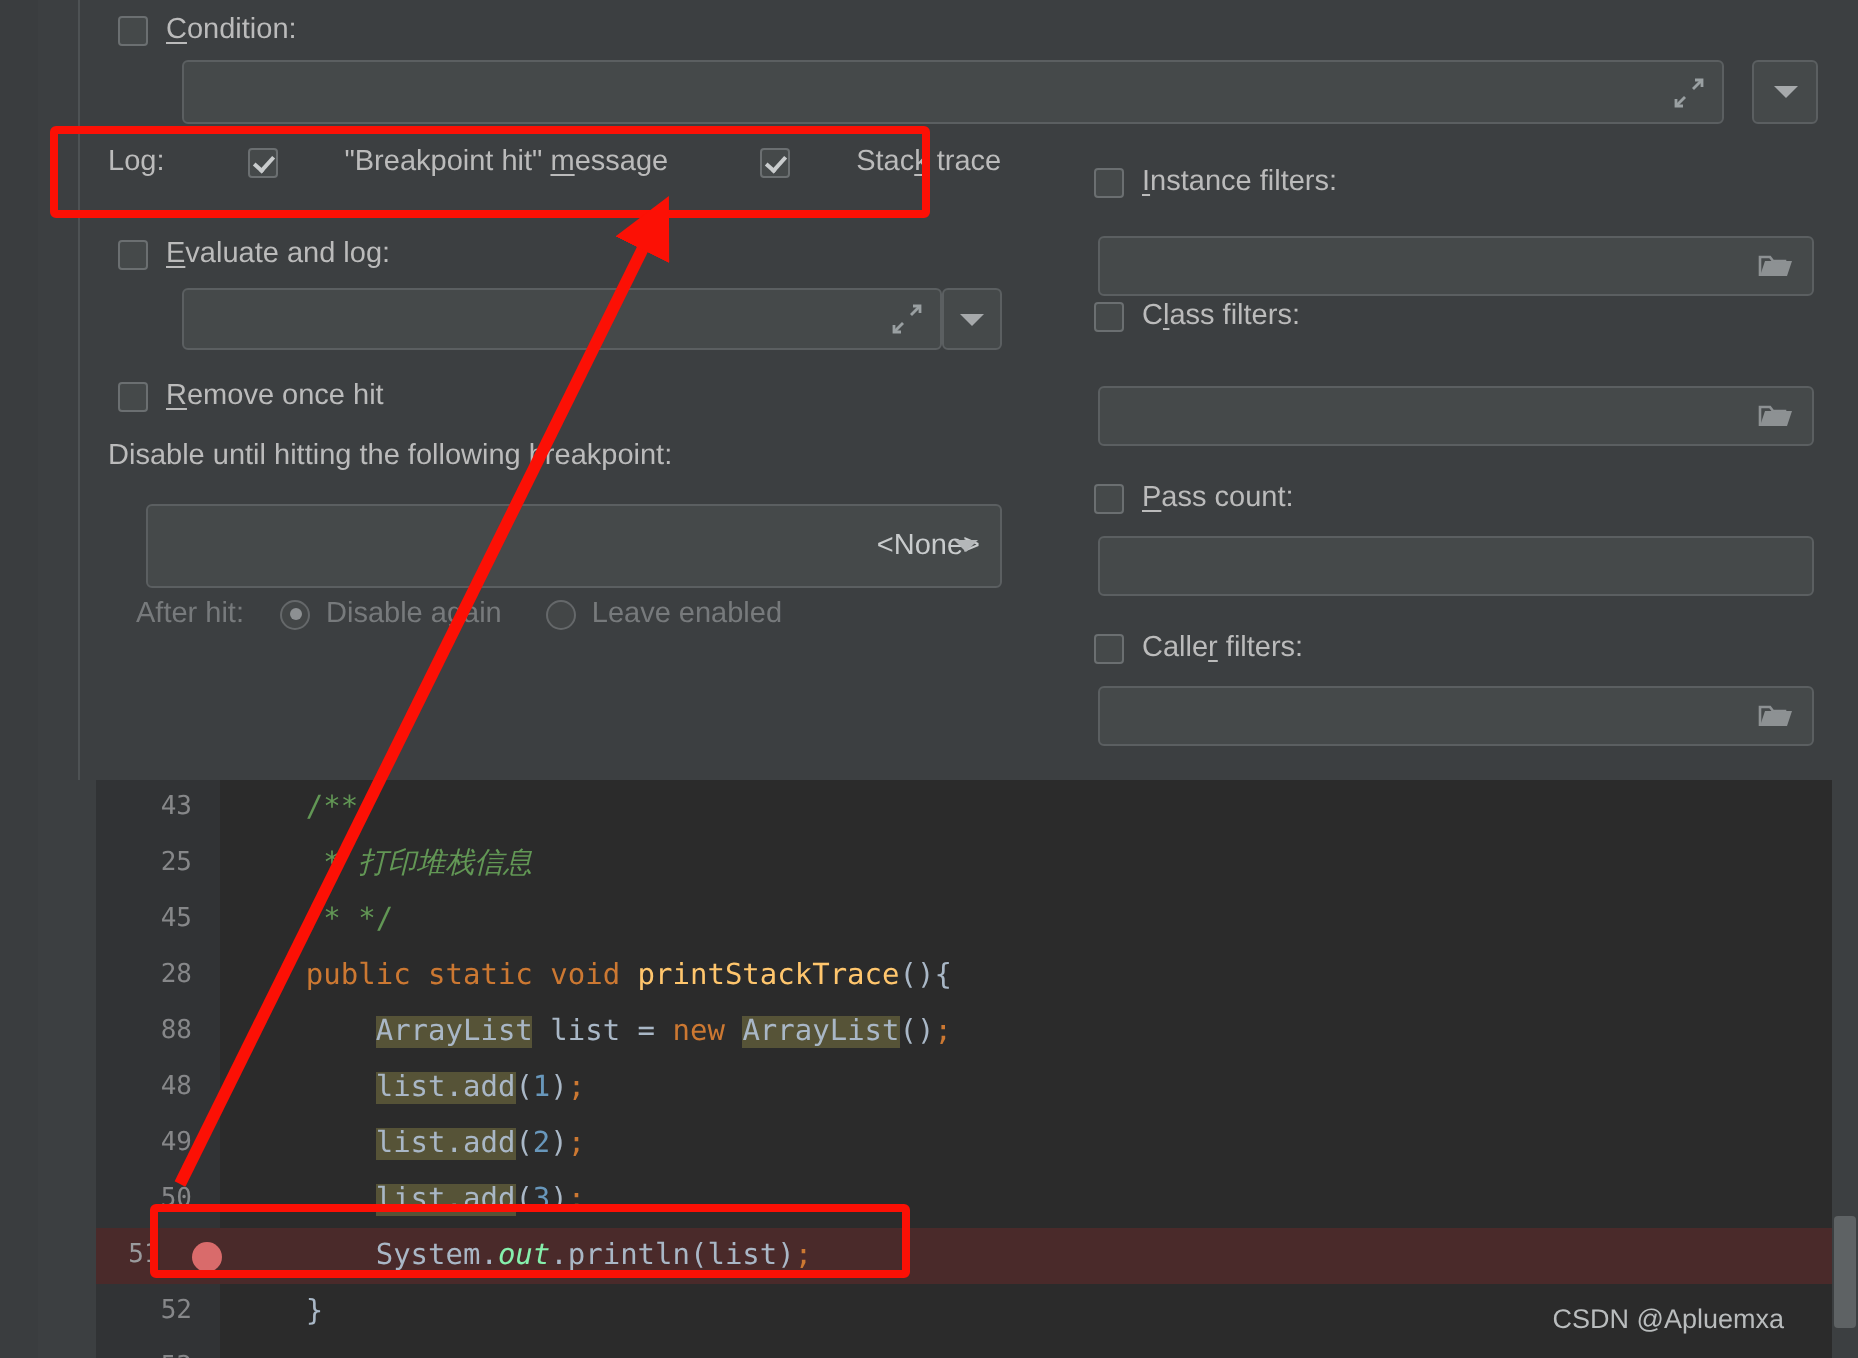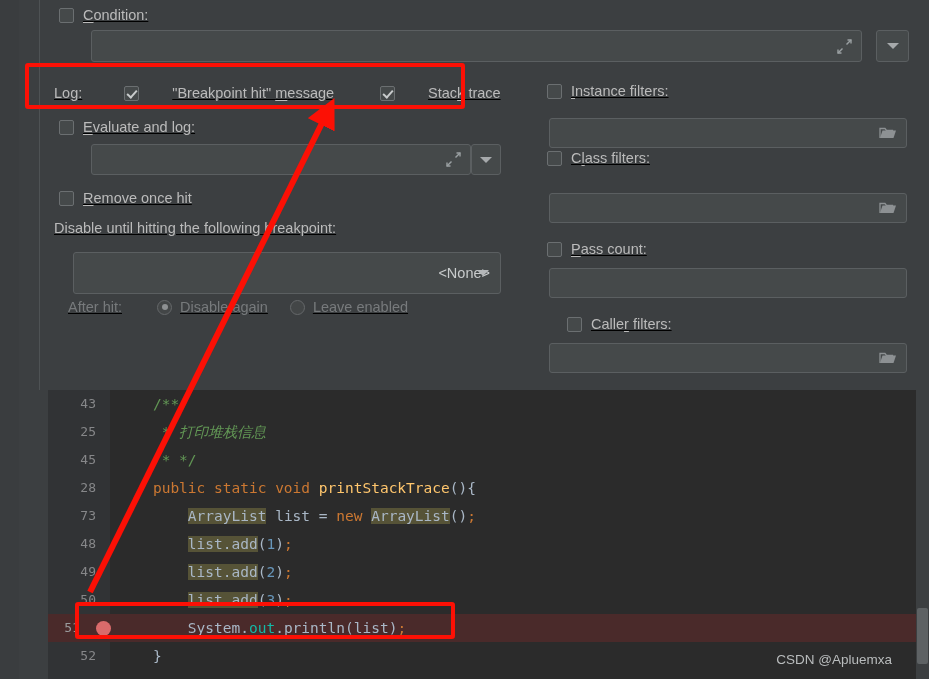--- a/index.html
+++ b/index.html
@@ -20,21 +20,21 @@
     position: absolute; left: 39px; top: 0; width: 1px; height: 390px;
     background: #4e5254;
   }
 
   
   .dialog {
     position: absolute; left: 40px; top: 0; width: 889px; height: 390px;
     background: #3c3f41;
   }
 
-  .row { position: absolute; display: flex; align-items: center; text-decoration: underline; }
+  .row { position: absolute; display: flex; align-items: center; }
 
   .lbl {
     color: #bbbbbb; font-size: 14.5px; line-height: 18px;
     white-space: nowrap;
   }
   .lbl.dim { color: #777a7c; }
   .lbl u { text-decoration: underline; text-underline-offset: 2px; }
 
   
   .cb {
@@ -127,21 +127,21 @@
     width: 15px; height: 15px; border-radius: 50%;
     background: #d96b6b;
   }
 
   .c-def  { color: #a9b7c6; }
   .c-kw   { color: #cc7832; }
   .c-meth { color: #ffc66d; }
   .c-num  { color: #6897bb; }
   .c-cmt  { color: #629755; font-style: italic; }
   .c-cmt-nonital { color: #629755; }
-  .c-stat { color: #14b8a6; }
+  .c-stat { color: #86efac; font-style: italic; }
   .c-semi { color: #cc7832; }
   .hl { background: #565337; }
 
   
   .scroll-track {
     position: absolute; right: 0; top: 390px; width: 13px; height: 289px;
     background: #3c3f41;
   }
   .scroll-thumb {
     position: absolute; right: 1px; top: 608px; width: 11px; height: 56px;
@@ -186,21 +186,21 @@
             <path d="M6.5 10.5 L2 15"></path>
               <path d="M5.5 15 L2 15 L2 11.5"></path>
           </g>
         </svg>
       </span>
     </div>
     <div class="sep-drop" style="left:836px; top:30px; width:33px; height:32px;">
       <span class="chev"></span>
     </div>
 
-    <div class="row" style="left:14px; top:82px; height:22px;gap:24px;">
+    <div class="row" style="left:14px; top:70px; height:22px;gap:24px;">
       <span class="lbl" style="margin-right:18px;">Log:</span>
       <span class="cb checked"></span>
       <span class="lbl" style="margin-right:22px;">"Breakpoint hit" <u>m</u>essage</span>
       <span class="cb checked"></span>
       <span class="lbl">Stac<u>k</u> trace</span>
     </div>
 
     <div class="row" style="left:19px; top:114px; height:26px;justify-content:space-between;">
       <span class="cb"></span>
       <span class="lbl"><u>E</u>valuate and log:</span>
@@ -231,21 +231,21 @@
     <div class="row" style="left:14px; top:217px; height:22px;">
       <span class="lbl">Disable until hitting the following breakpoint:</span>
     </div>
 
     <div class="combo" style="left:33px; top:252px; width:428px; height:42px;justify-content:flex-end;">
       <span>&lt;None&gt;</span>
       <span class="chev-sm"></span>
     </div>
 
     <div class="row" style="left:28px; top:296px; height:22px;">
-      <span class="lbl dim" style="margin-right:35px;">After hit:</span>
+      <span class="lbl dim" style="margin-right:18px;">After hit:</span>
       <span class="rb on"></span>
       <span class="lbl dim" style="margin-right:22px;">Disable again</span>
       <span class="rb"></span>
       <span class="lbl dim">Leave enabled</span>
     </div>
 
     <div class="row" style="left:507px; top:80px; height:22px;">
       <span class="cb"></span>
       <span class="lbl"><u>I</u>nstance filters:</span>
     </div>
@@ -270,21 +270,21 @@
     </div>
 
     <div class="row" style="left:507px; top:238px; height:22px;">
       <span class="cb"></span>
       <span class="lbl"><u>P</u>ass count:</span>
     </div>
     <div class="field" style="left:509px; top:268px; width:358px; height:30px;">
       <span class="inner"></span>
     </div>
 
-    <div class="row" style="left:507px; top:313px; height:22px;margin-left:20px;">
+    <div class="row" style="left:507px; top:313px; height:22px;">
       <span class="cb"></span>
       <span class="lbl">Calle<u>r</u> filters:</span>
     </div>
     <div class="field" style="left:509px; top:343px; width:358px; height:30px;">
       <span class="inner"></span>
       <svg class="folder-ico" width="18" height="14" viewBox="0 0 18 14">
         <path d="M1 12 L3.5 4.5 L17 4.5 L14.5 12 Z" fill="#8d9193"></path>
         <path d="M1 12 L1 2.5 L6 2.5 L7.5 4.5 L13.5 4.5 L13.5 6" fill="none" stroke="#8d9193" stroke-width="1.3"></path>
       </svg>
     </div>
@@ -309,21 +309,21 @@
         <span class="num">45</span>
         <span class="txt"><span class="c-cmt-nonital">     * */</span></span>
       </div>
 
       <div class="cline">
         <span class="num">28</span>
         <span class="txt"><span class="c-kw">    public static void </span><span class="c-meth">printStackTrace</span><span class="c-def">(){</span></span>
       </div>
 
       <div class="cline">
-        <span class="num">73</span>
+        <span class="num">88</span>
         <span class="txt"><span class="c-def">        </span><span class="c-def hl">ArrayList</span><span class="c-def"> list = </span><span class="c-kw">new </span><span class="c-def hl">ArrayList</span><span class="c-def">()</span><span class="c-semi">;</span></span>
       </div>
 
       <div class="cline">
         <span class="num">48</span>
         <span class="txt"><span class="c-def">        </span><span class="c-def hl">list.add</span><span class="c-def">(</span><span class="c-num">1</span><span class="c-def">)</span><span class="c-semi">;</span></span>
       </div>
 
       <div class="cline">
         <span class="num">49</span>

